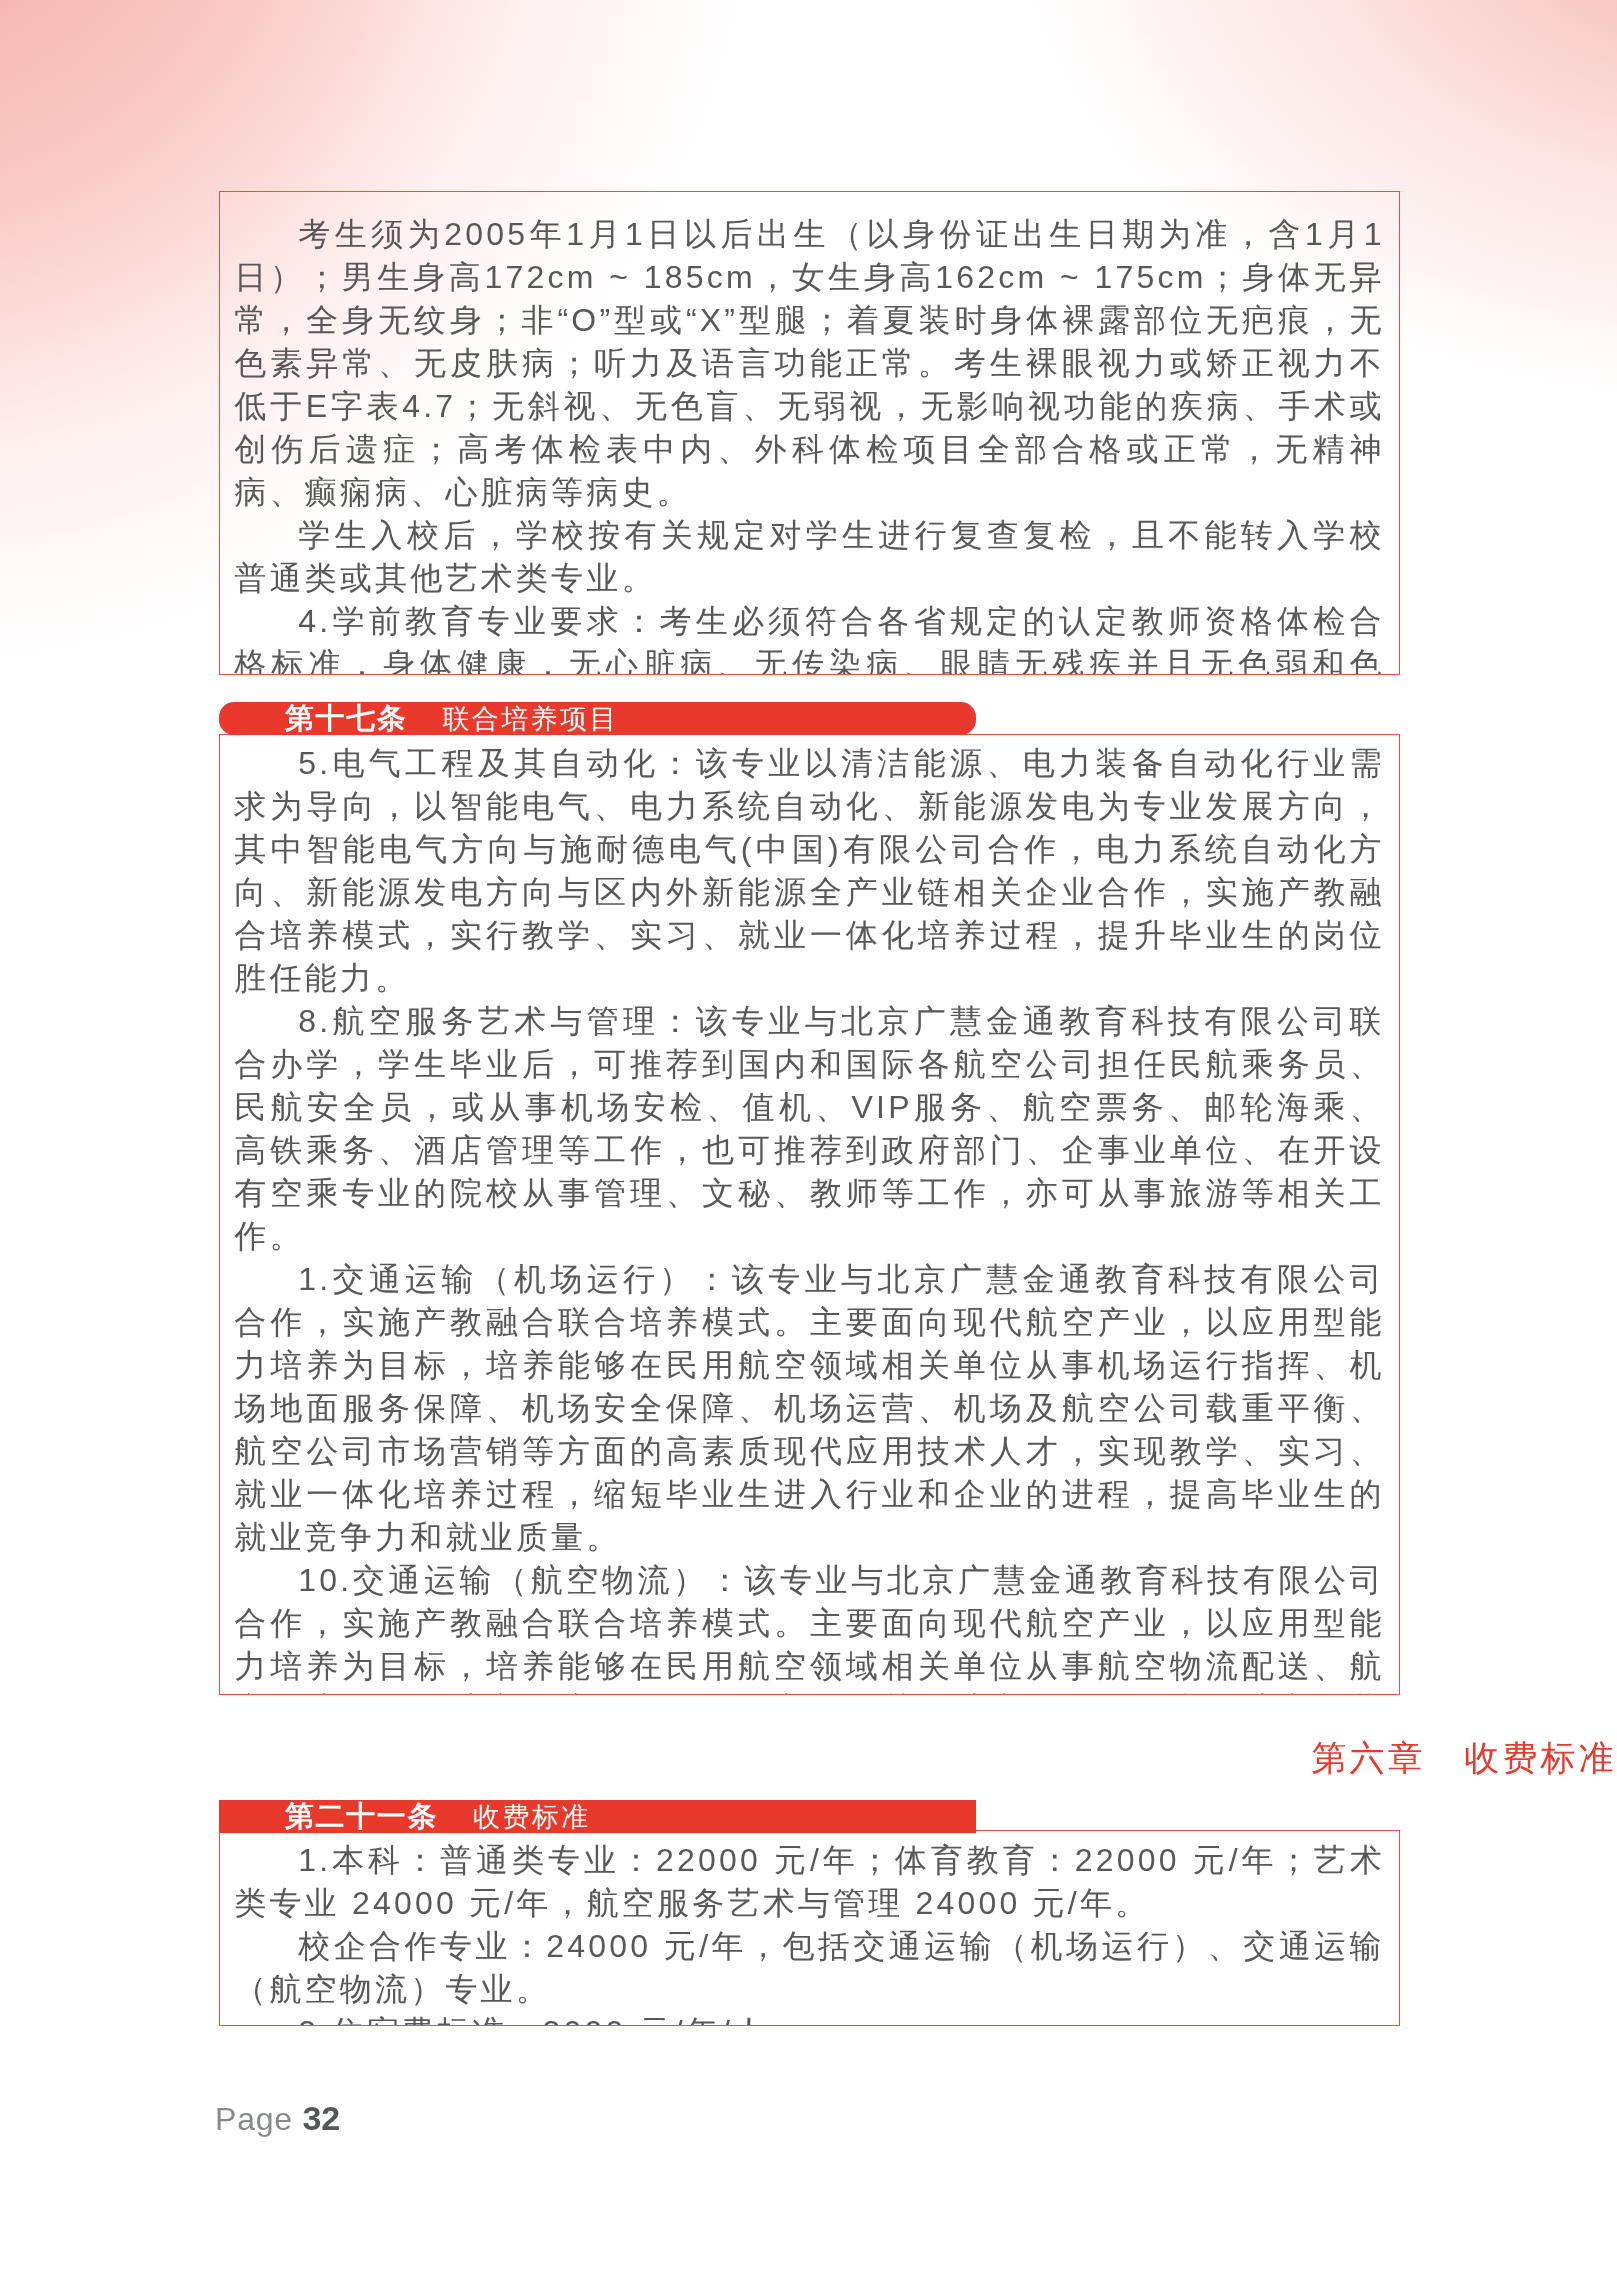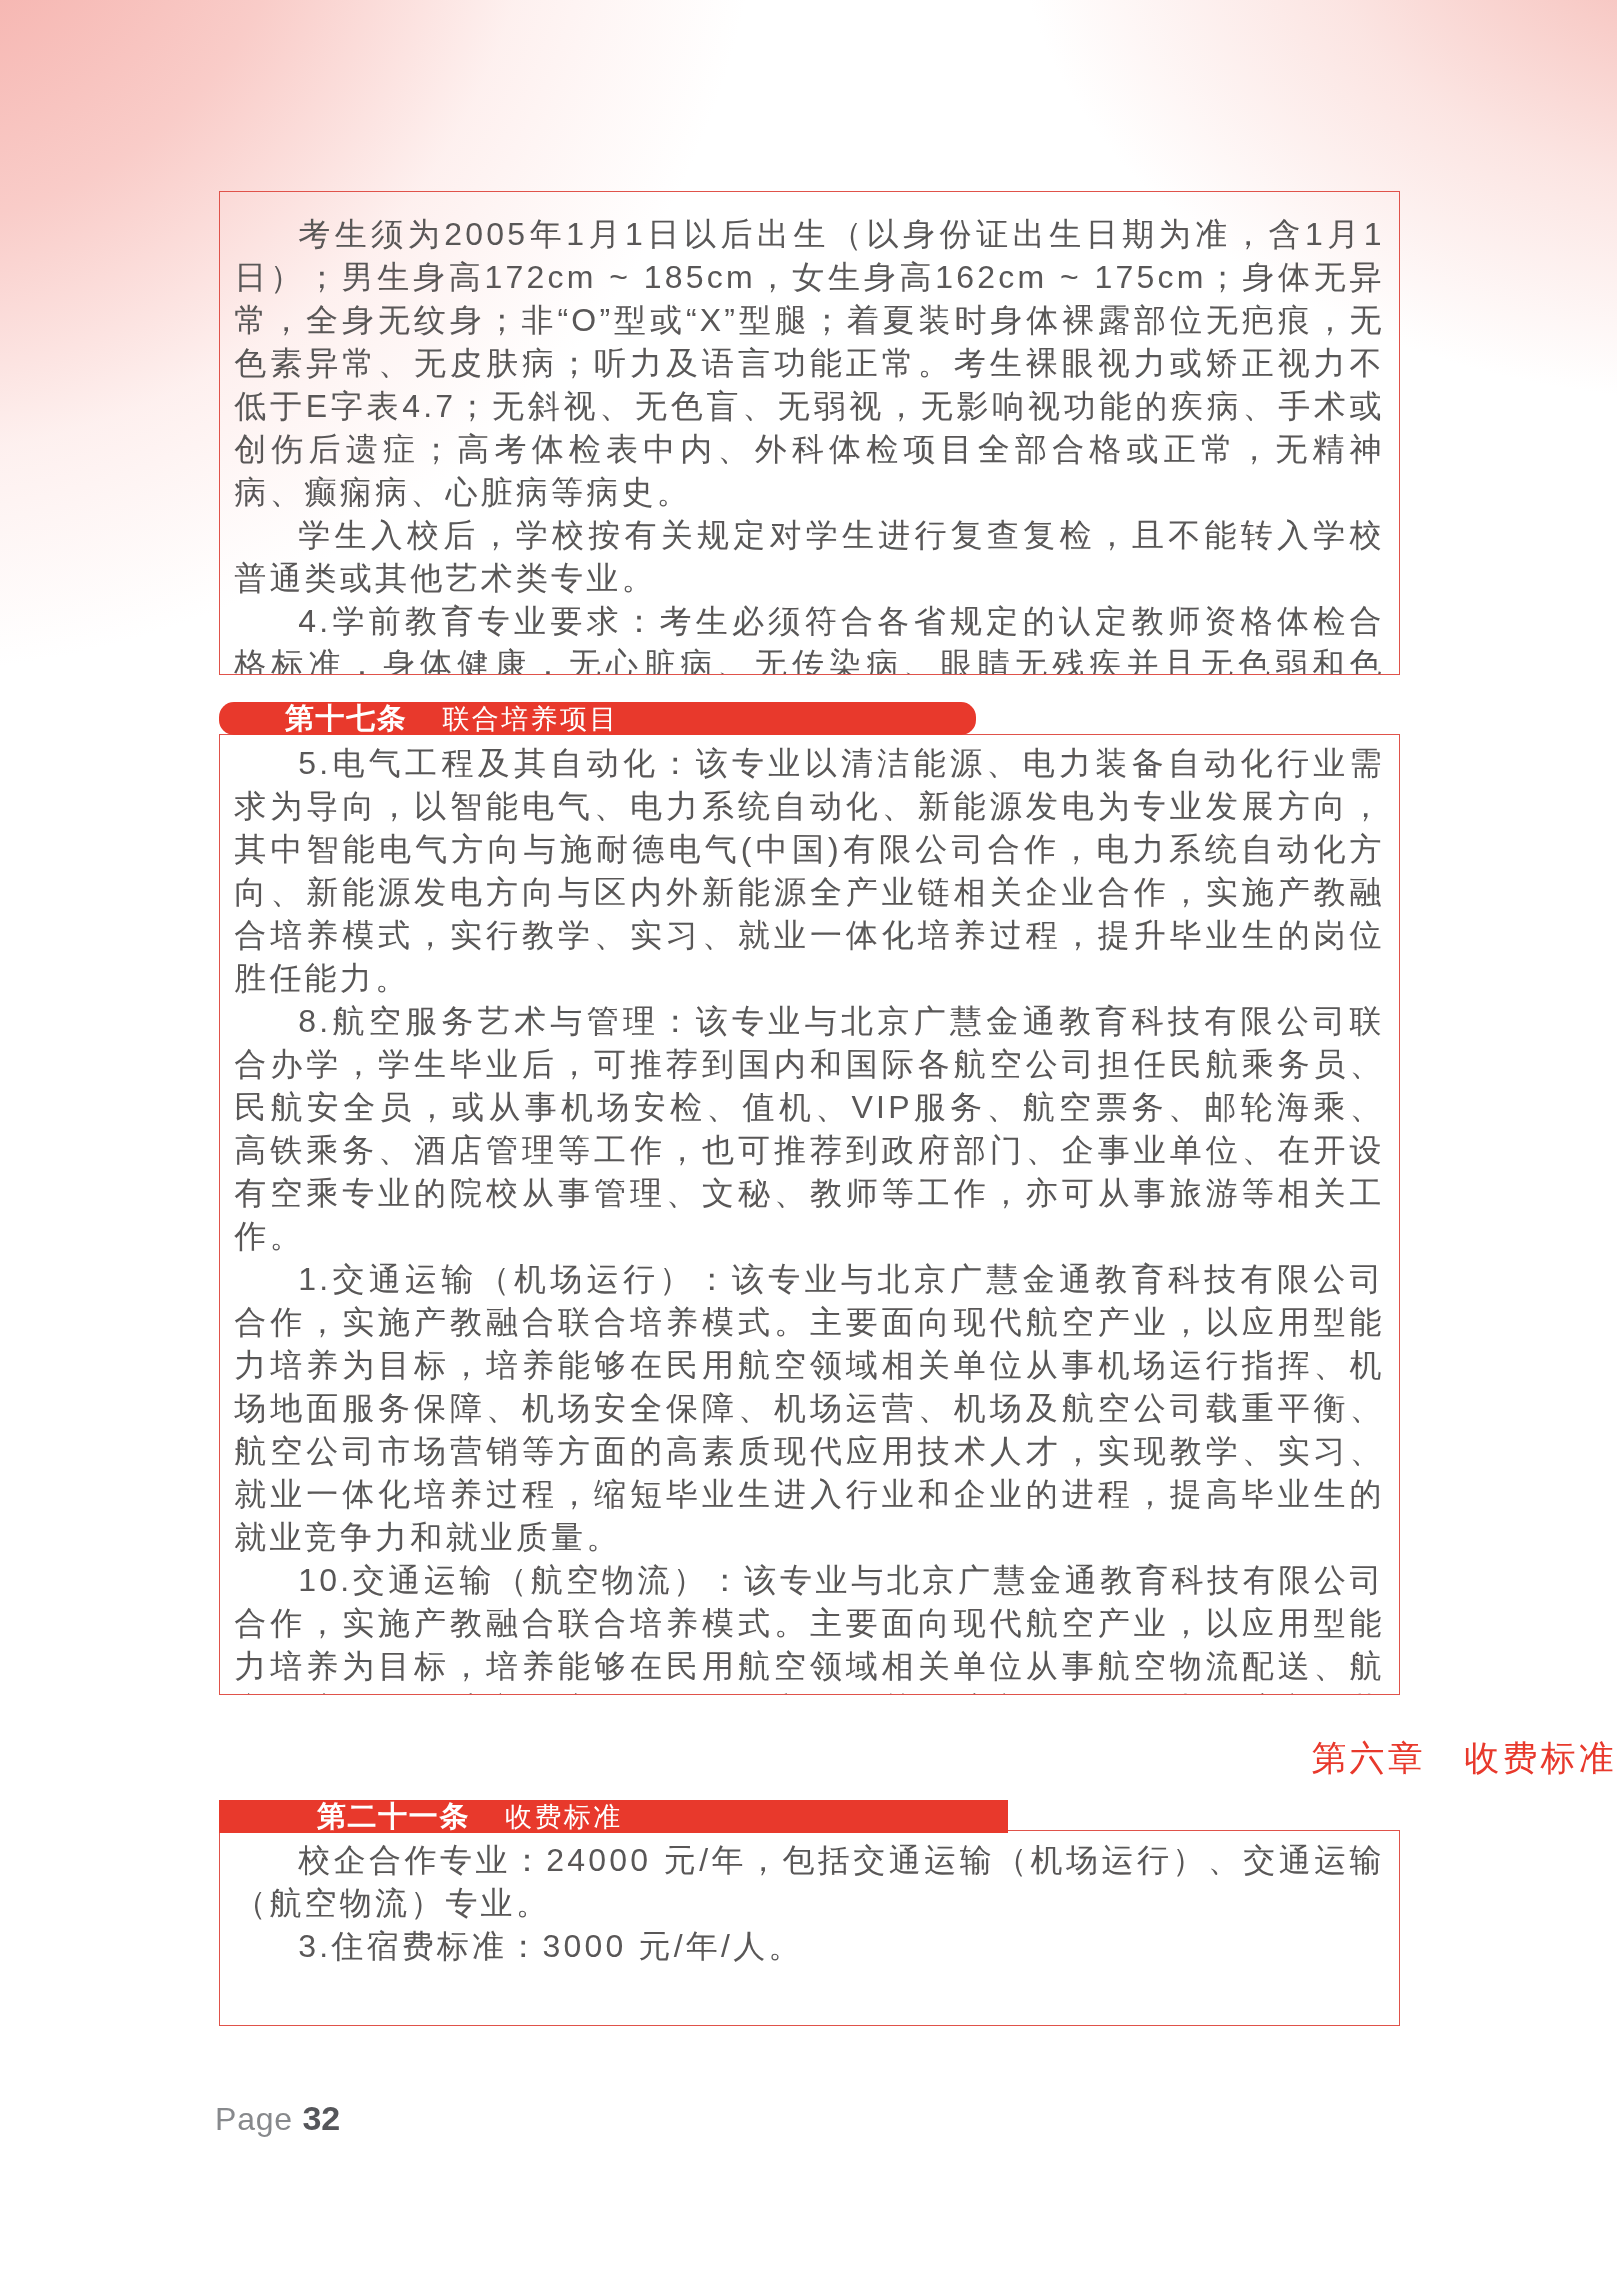--- a/index.html
+++ b/index.html
@@ -24,21 +24,21 @@
   .box3{top:1830px;height:196px;padding:8px 14.2px 0 14.2px;}
 
   .para{margin:0;font-size:32px;line-height:43px;letter-spacing:3.2px;
     color:var(--text-gray,#595757);text-align:justify;text-indent:2em;}
   .para b{font-weight:400;color:var(--text-gray,#595757);}
 
   .banner{position:absolute;left:219px;width:757px;height:33px;
     background:var(--banner-red,#e8392c);color:#ffffff;display:flex;
     align-items:center;z-index:3;}
   .banner1{top:702px;border-radius:15px;}
-  .banner2{top:1800px;padding-left:32px;}
+  .banner2{top:1800px;}
   .bnum{font-size:29px;font-weight:700;letter-spacing:1.6px;margin-left:66px;white-space:nowrap;}
   .btitle{font-size:27px;font-weight:400;letter-spacing:2.4px;margin-left:35px;white-space:nowrap;}
 
   .chapter{position:absolute;left:0;top:1739px;width:1617px;margin:0;
     text-align:right;font-size:35px;line-height:38px;font-weight:400;
     letter-spacing:3.2px;color:var(--chapter-red,#e8392c);}
 
   .page-footer{position:absolute;left:215px;top:2099px;display:flex;align-items:baseline;}
   .pf-label{font-size:32px;color:var(--footer-gray,#87898c);letter-spacing:0.8px;}
   .pf-num{font-size:34px;font-weight:700;color:var(--footer-num,#55565a);margin-left:9.5px;}
@@ -68,20 +68,21 @@
   </section>
 
   <h2 class="chapter">第六章　收费标准</h2>
 
   <div class="banner banner2">
     <span class="bnum">第二十一条</span>
     <span class="btitle">收费标准</span>
   </div>
 
   <section class="box box3">
+    <p class="para"><b>1.本科：普通类专业：</b><span>22000 元/年；</span><b>体育教育：</b><span>22000 元/年；</span><b>艺术类专业 </b><span>24000 元/年，</span><b>航空服务艺术与管理 </b><span>24000 元/年。</span></p>
     <p class="para"><b>校企合作专业：</b><span>24000 元/年，包括交通运输（机场运行）、交通运输（航空物流）专业。</span></p>
     <p class="para"><b>3.住宿费标准：</b><span>3000 元/年/人。</span></p>
   </section>
 
   <div class="page-footer">
     <span class="pf-label">Page</span>
     <span class="pf-num">32</span>
   </div>
 </div>
 

